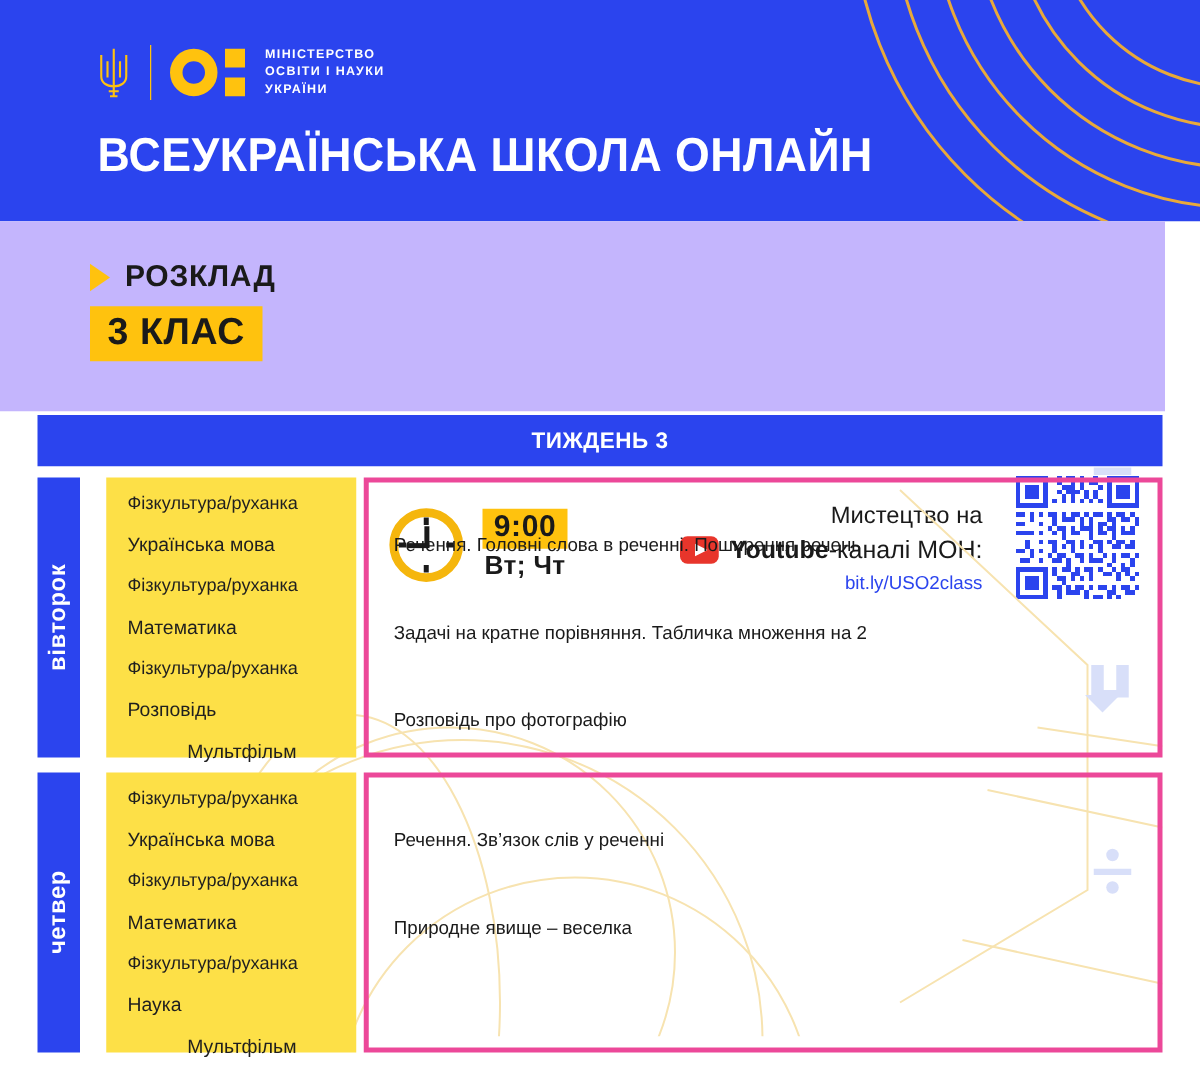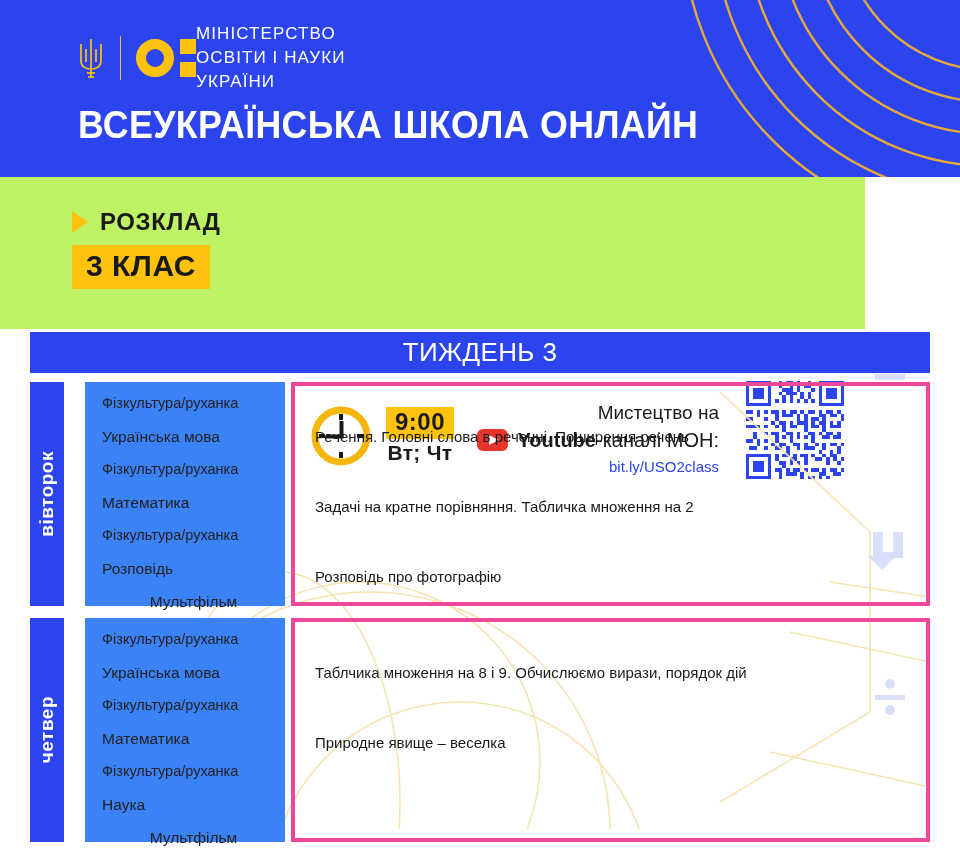--- a/index.html
+++ b/index.html
@@ -61,45 +61,46 @@
   .logo-colon {
     display: flex; flex-direction: column;
     justify-content: space-between;
     height: 38px; margin-left: 6px;
   }
   .logo-colon span {
     display: block; width: 16px; height: 15px;
     background: #ffc20e;
   }
   .ministry-text {
+    margin-left: 16px;
     color: #ffffff;
-    font-size: 17px;
-    font-weight: normal;
+    font-size: 10px;
+    font-weight: bold;
     line-height: 1.42;
     letter-spacing: 1.1px;
   }
 
   .main-title {
     position: absolute;
     left: 78px; top: 104px;
     color: #ffffff;
     font-size: 38px;
     font-weight: bold;
     letter-spacing: 0.4px;
     white-space: nowrap;
     transform: scaleX(0.94);
     transform-origin: left center;
   }
 
   
   .info-strip {
     position: absolute;
     left: 0; top: 177px;
-    width: 865px; height: 152px;
-    background: #bef264;
+    width: 932px; height: 152px;
+    background: #c4b5fd;
   }
 
   
   .sched-block { position: absolute; left: 72px; top: 30px; }
   .sched-row { display: flex; align-items: center; height: 30px; }
   .tri-bullet {
     width: 0; height: 0;
     border-left: 16px solid #ffc20e;
     border-top: 11px solid transparent;
     border-bottom: 11px solid transparent;
@@ -194,21 +195,21 @@
     pointer-events: none;
     overflow: hidden;
   }
 
   .week-bar {
     position: relative;
     width: 900px; height: 41px;
     background: #2b44ee;
     display: flex; align-items: center; justify-content: center;
     color: #ffffff;
-    font-size: 26px; font-weight: normal;
+    font-size: 18px; font-weight: bold;
     letter-spacing: 0.4px;
     z-index: 3;
   }
 
   .day-row {
     position: relative;
     display: flex;
     height: 224px;
     z-index: 2;
   }
@@ -226,21 +227,21 @@
     font-size: 19px; font-weight: bold;
     white-space: nowrap;
     writing-mode: vertical-rl;
     transform: rotate(180deg);
     letter-spacing: 0.5px;
   }
 
   .subjects-cell {
     width: 200px;
     margin-left: 21px;
-    background: #3b82f6;
+    background: #fde047;
     flex: 0 0 auto;
     padding: 14px 0 10px 17px;
   }
   .subject {
     font-size: 14.5px;
     line-height: 1;
     color: #1f1f1f;
     margin-bottom: 18px;
     white-space: nowrap;
   }
@@ -564,19 +565,19 @@
       <div class="subjects-cell">
         <div class="subject">Фізкультура/руханка</div>
         <div class="subject bold">Українська мова</div>
         <div class="subject">Фізкультура/руханка</div>
         <div class="subject bold">Математика</div>
         <div class="subject">Фізкультура/руханка</div>
         <div class="subject bold">Наука</div>
         <div class="subject bold">Мультфільм</div>
       </div>
       <div class="topics-cell">
-        <div class="topic">Таблчика множення на 8 і 9. Обчислюємо вирази, порядок дій</div>
+        <div class="topic">Речення. Зв’язок слів у реченні</div>
         <div class="topic">Природне явище – веселка</div>
       </div>
     </div>
 
   </div>
 </div>
 
 </body></html>

